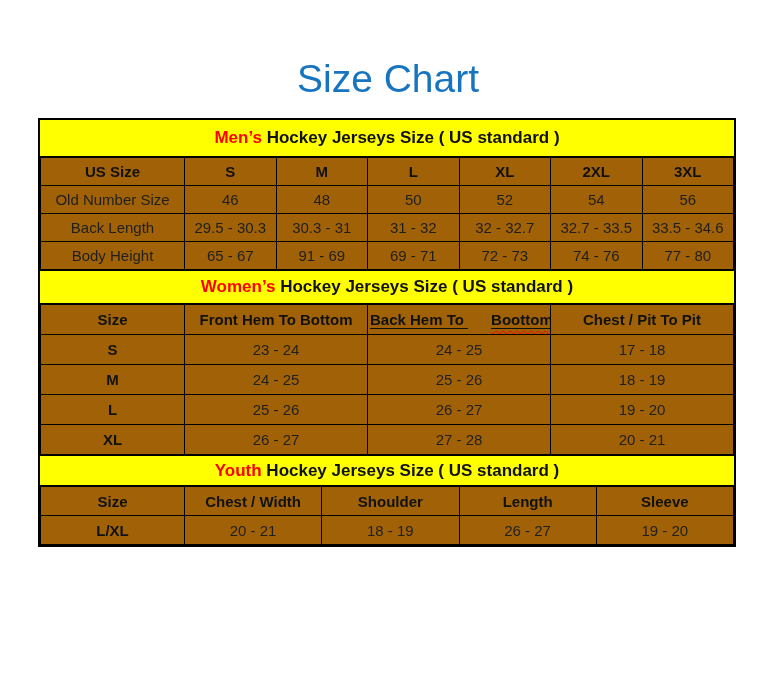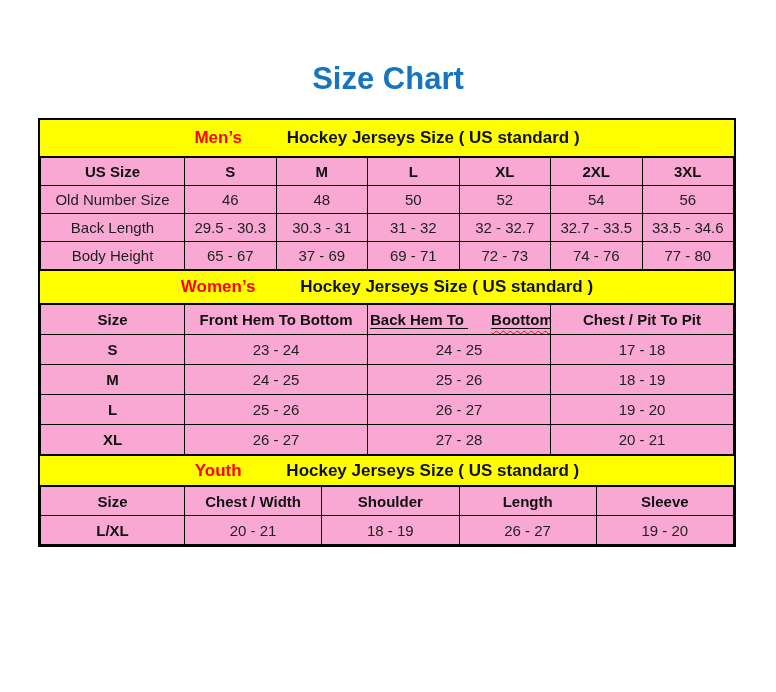--- a/index.html
+++ b/index.html
@@ -13,49 +13,49 @@
   }
   .page {
     width: 776px;
     height: 692px;
     box-sizing: border-box;
     padding-top: 60px;
   }
   .page-title {
     text-align: center;
     color: var(--title_blue, #1674C1);
-    font-size: 31px;
-    font-weight: bold;
+    font-size: 39px;
+    font-weight: normal;
     letter-spacing: 0px;
     line-height: 38px;
     margin: 0 0 20px 0;
   }
   .chart-wrap {
     margin-left: 38px;
     width: 698px;
     box-sizing: border-box;
     border: 2px solid var(--border_black, #000);
-    background: #f9a8d4;
+    background: #a16207;
   }
   .band {
     display: flex;
     align-items: center;
     justify-content: center;
     background: var(--band_bg, #FFFF00);
     border-top: 1px solid var(--border_black, #000);
     border-bottom: 1px solid var(--border_black, #000);
     font-weight: bold;
     font-size: 17px;
     color: var(--text_black, #111);
   }
   .band--mens   { height: 36px; border-top: none; }
   .band--womens { height: 32px; text-align: center; }
   .band--youth  { height: 29px; }
   .band-hl   { color: var(--accent_red, #FF0000); white-space: pre; }
-  .band-rest { white-space: pre; padding-left: 40px; }
+  .band-rest { white-space: pre; }
 
   table.t {
     width: 100%;
     border-collapse: collapse;
     table-layout: fixed;
   }
   table.t col.first { width: 144px; }
   table.t th, table.t td {
     border: 1px solid var(--border_black, #000);
     text-align: center;
@@ -138,21 +138,21 @@
             <td>29.5 - 30.3</td>
             <td>30.3 - 31</td>
             <td>31 - 32</td>
             <td>32 - 32.7</td>
             <td>32.7 - 33.5</td>
             <td>33.5 - 34.6</td>
           </tr>
           <tr>
             <td>Body Height</td>
             <td>65 - 67</td>
-            <td>37 - 69</td>
+            <td>91 - 69</td>
             <td>69 - 71</td>
             <td>72 - 73</td>
             <td>74 - 76</td>
             <td>77 - 80</td>
           </tr>
         </tbody>
       </table>
       <div class="band band--womens">
         <span class="band-hl">Women’s</span>
         <span class="band-rest"> Hockey Jerseys Size ( US standard )</span>

